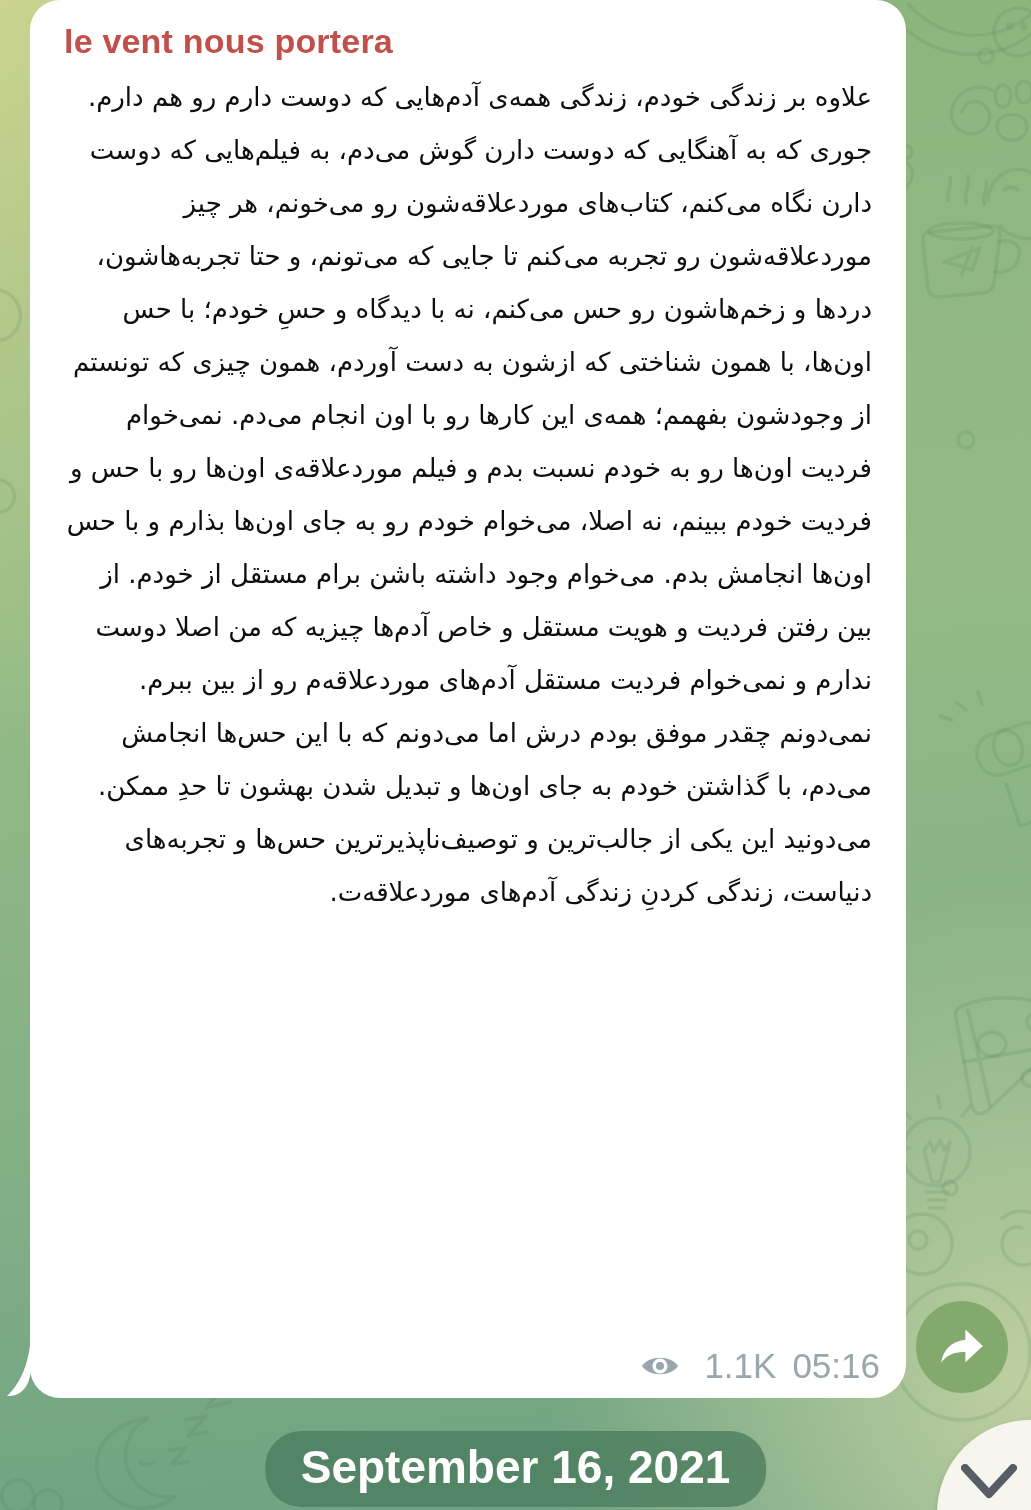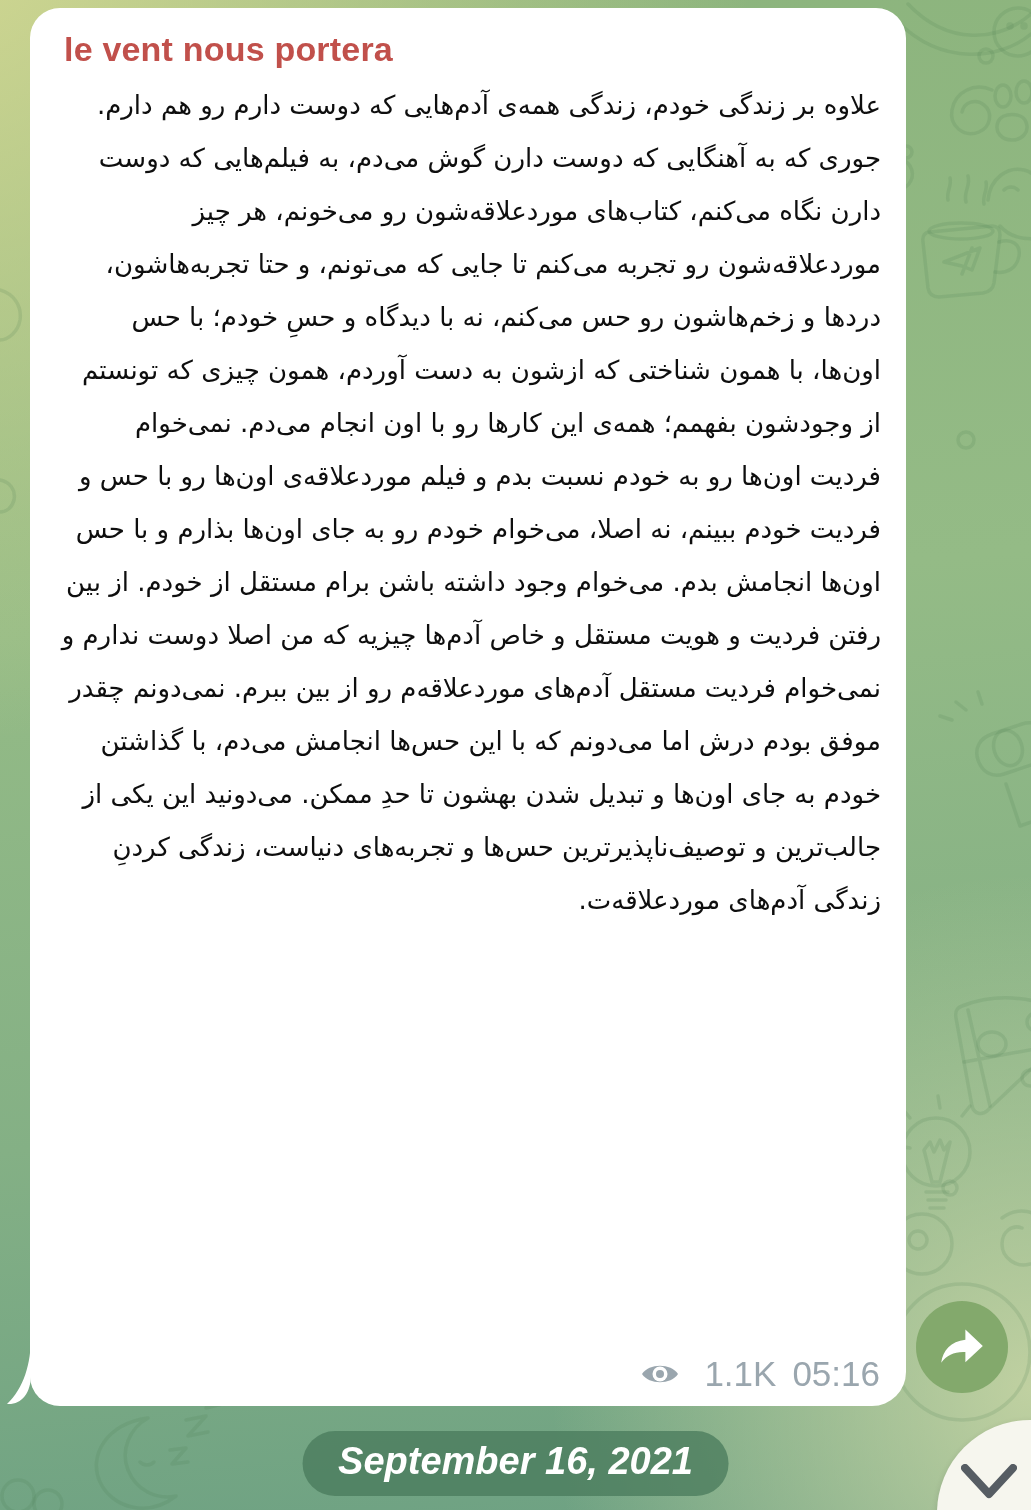--- a/index.html
+++ b/index.html
@@ -10,23 +10,23 @@
     font-family:"Liberation Sans",sans-serif;
     background:
       radial-gradient(120% 85% at -10% -10%, rgba(223,222,150,0.95) 0%, rgba(223,222,150,0) 70%),
       radial-gradient(75% 55% at 100% 92%, rgba(205,216,166,0.85) 0%, rgba(205,216,166,0) 62%),
       linear-gradient(175deg, #8cb47d 0%, #94bb86 40%, #84b085 72%, #6da183 100%);
   }
   .doodles{position:absolute;inset:0;pointer-events:none;}
   .doodles *{fill:none;stroke:#4d7c4e;stroke-opacity:0.16;stroke-width:3.5;stroke-linecap:round;stroke-linejoin:round;}
 
   .bubble{
-    position:absolute;left:30px;top:8px;width:876px;height:1398px;
+    position:absolute;left:30px;top:0;width:876px;height:1398px;
     background:#ffffff;border-radius:30px 30px 34px 30px;
-    box-sizing:border-box;padding:20px 25px 0 30px;
+    box-sizing:border-box;padding:20px 34px 0 30px;
   }
   .bubble-tail{position:absolute;left:-25px;bottom:0;width:26px;height:70px;}
   .channel-name{
     color:#c1504b;font-size:34px;font-weight:700;letter-spacing:0.2px;
     margin:2px 0 10px 4px;text-align:left;
   }
   .message-text{
     direction:rtl;text-align:right;
     font-family:"DejaVu Sans",sans-serif;
     font-size:26px;line-height:53px;color:#0e0e0e;
@@ -34,22 +34,22 @@
   .message-meta{
     position:absolute;right:26px;bottom:12px;
     display:flex;align-items:center;gap:16px;
     color:#9aa6ae;font-size:35px;
   }
   .message-meta .views-wrap{display:flex;align-items:center;gap:24px;}
 
   .date-badge{
     position:absolute;top:1431px;left:50%;transform:translateX(-50%);
     background:rgba(72,122,91,0.75);
-    color:#ffffff;font-size:38px;font-weight:700;
-    padding:9px 36px 13px;border-radius:36px;white-space:nowrap;font-style:italic;
+    color:#ffffff;font-size:46px;font-weight:700;
+    padding:9px 36px 13px;border-radius:36px;white-space:nowrap;
   }
 
   .share-button{
     position:absolute;left:916px;top:1301px;width:92px;height:92px;border-radius:50%;
     background:#83a96c;display:flex;align-items:center;justify-content:center;
   }
   .scroll-down-button{
     position:absolute;right:-92px;bottom:-96px;width:186px;height:186px;border-radius:50%;
     background:#f6f6ee;box-shadow:0 2px 6px rgba(0,0,0,0.12);
   }

